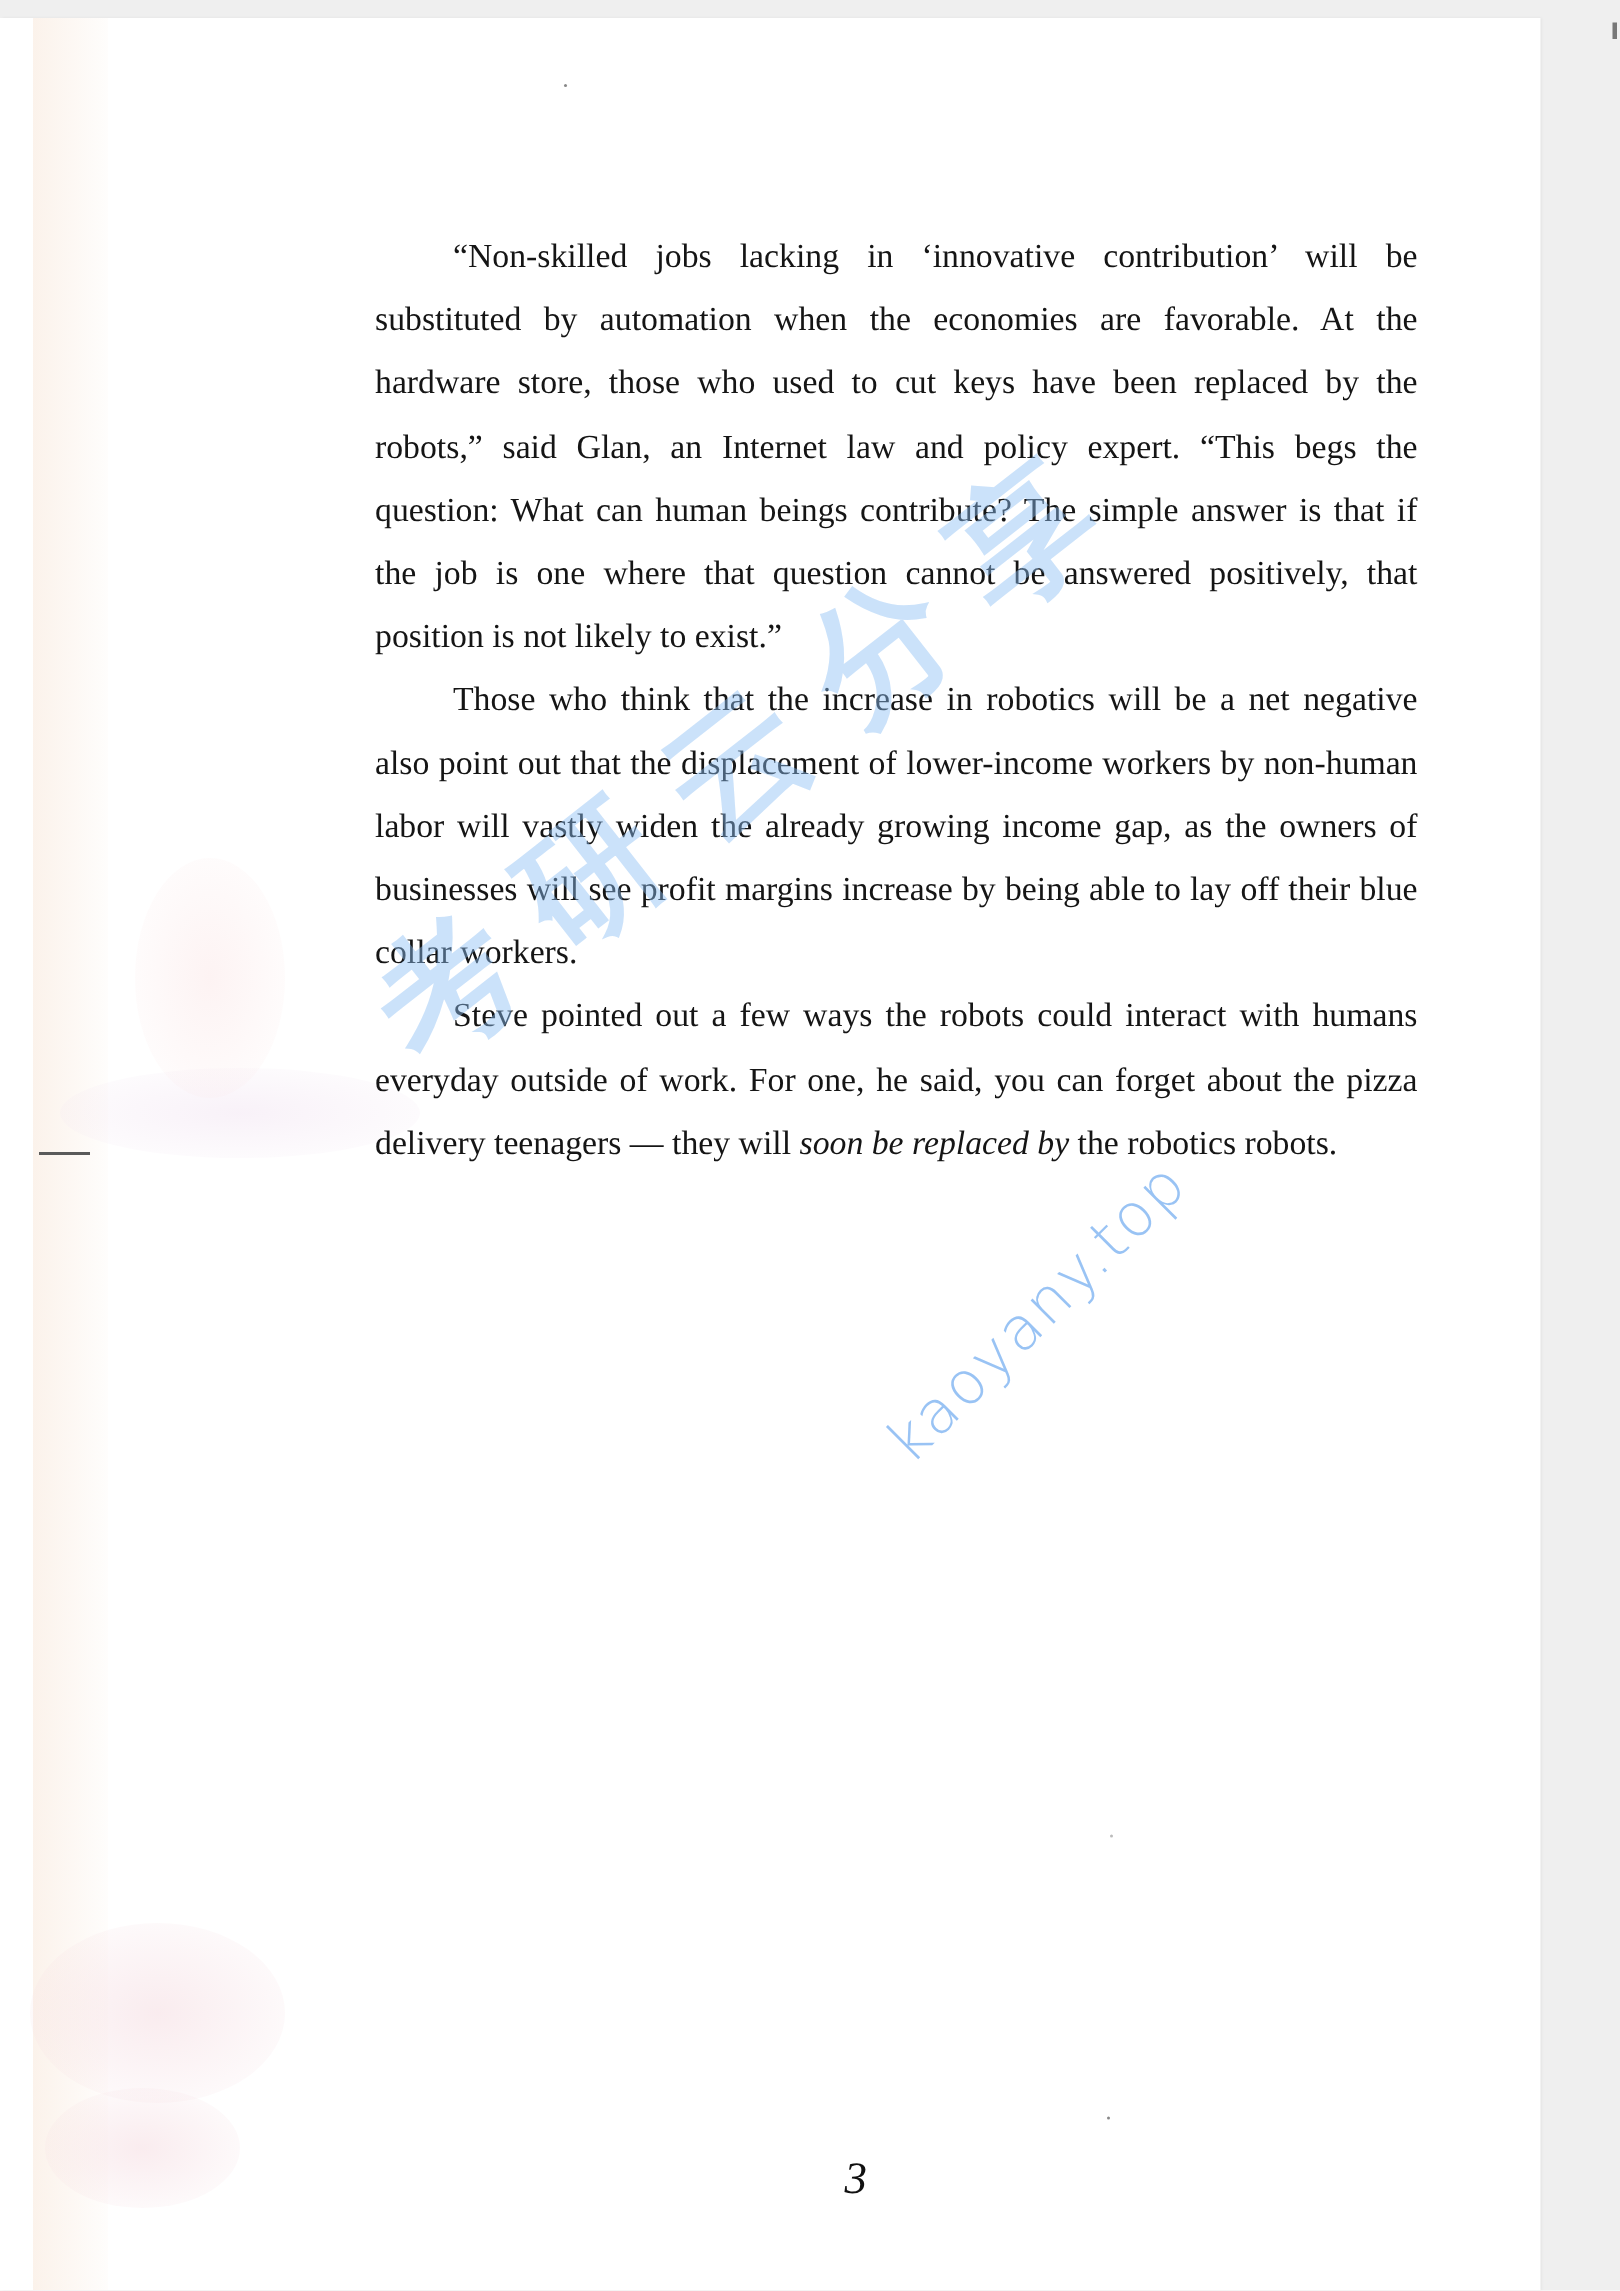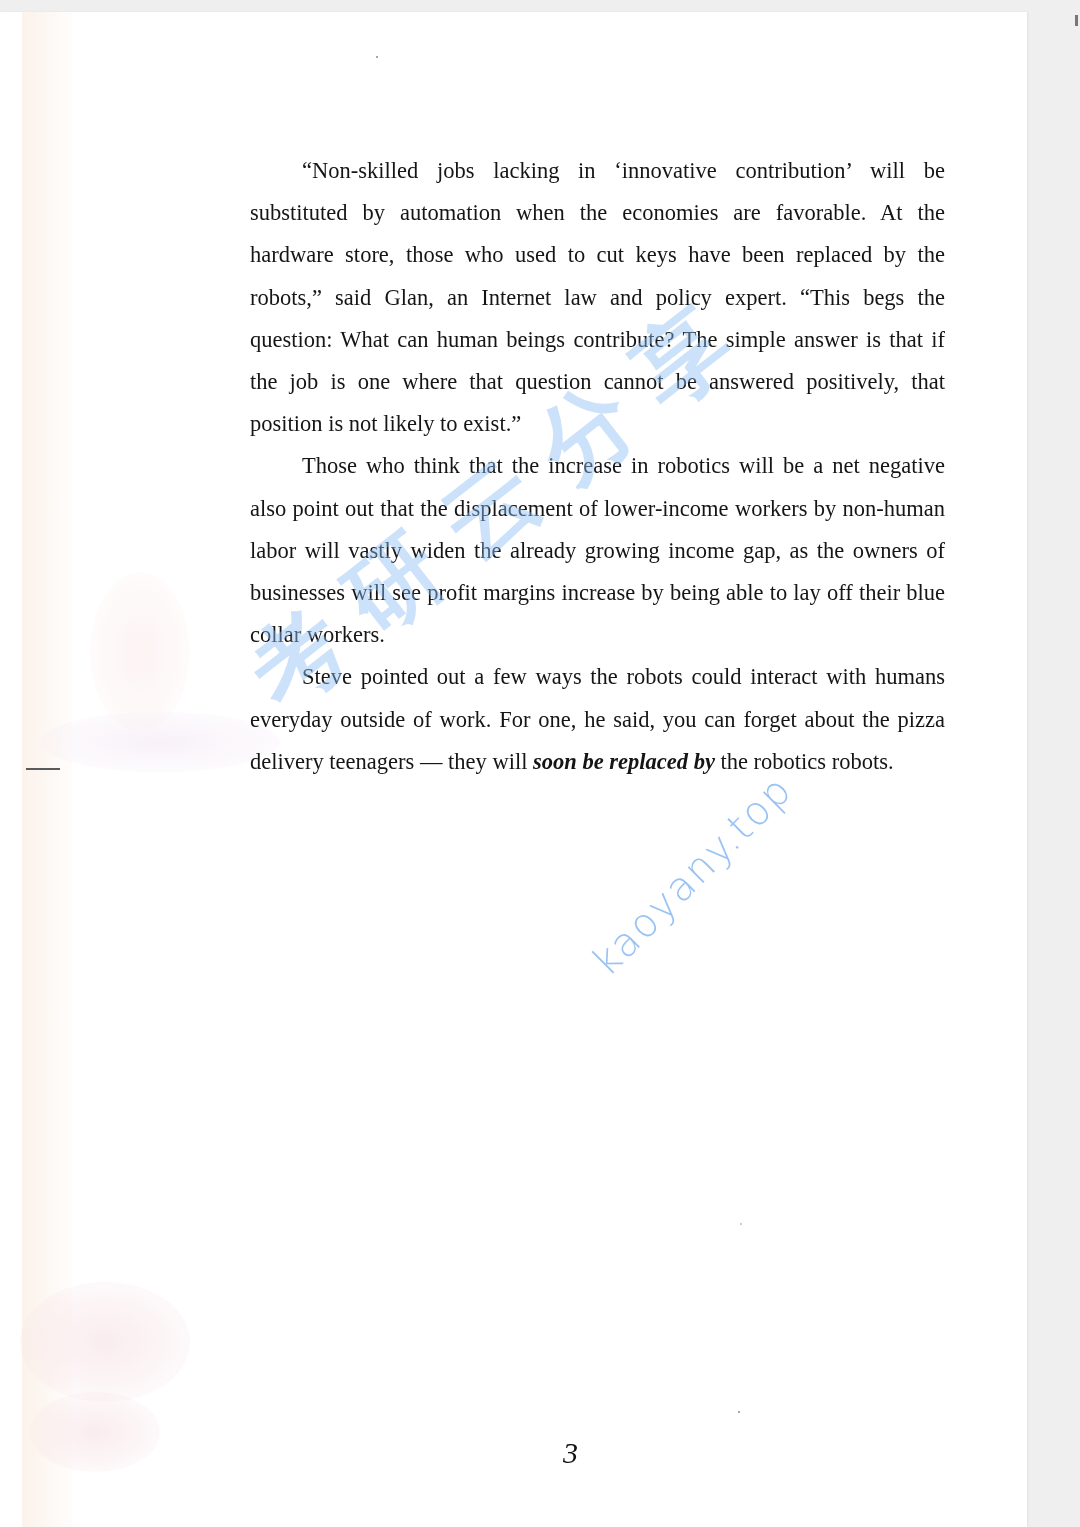--- a/index.html
+++ b/index.html
@@ -79,21 +79,20 @@
       font-size: 22.5px;
       line-height: 42.2px;
     }
     .para {
       margin: 0;
       text-align: justify;
       text-indent: 52px;
     }
     .para em {
       font-style: italic;
-      font-weight: bold;
     }
 
     .watermark {
       position: absolute;
       pointer-events: none;
       color: rgba(120, 175, 240, 0.55);
     }
     .wm-cn {
       left: 300px;
       top: 600px;

